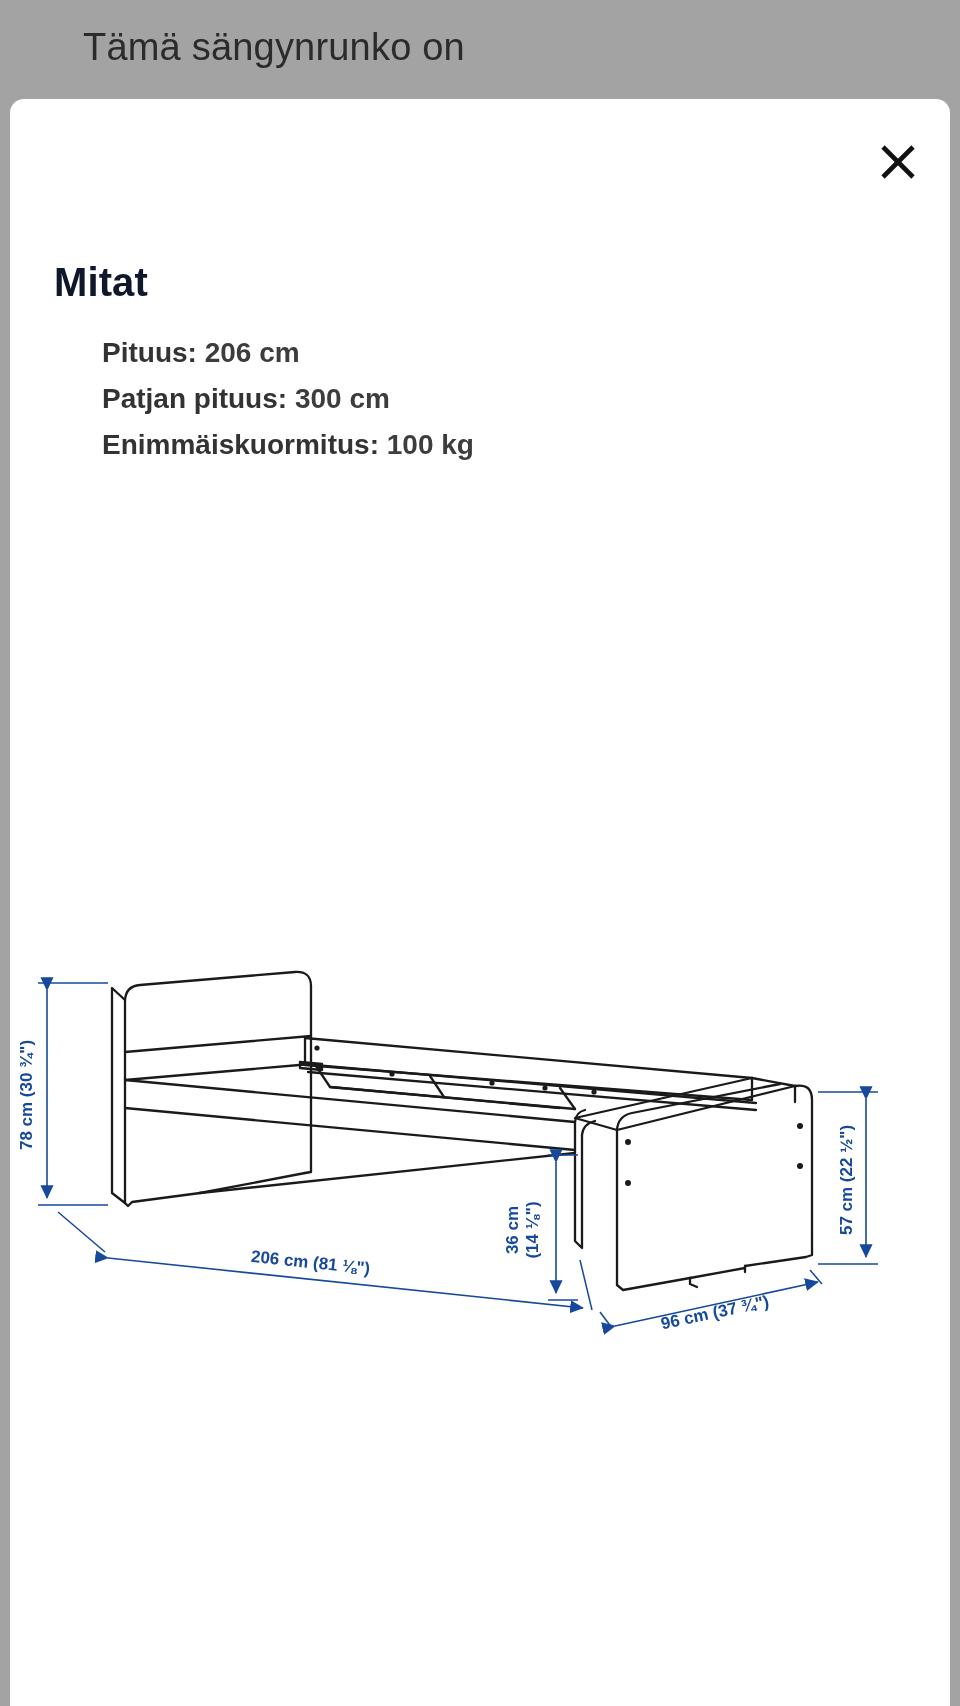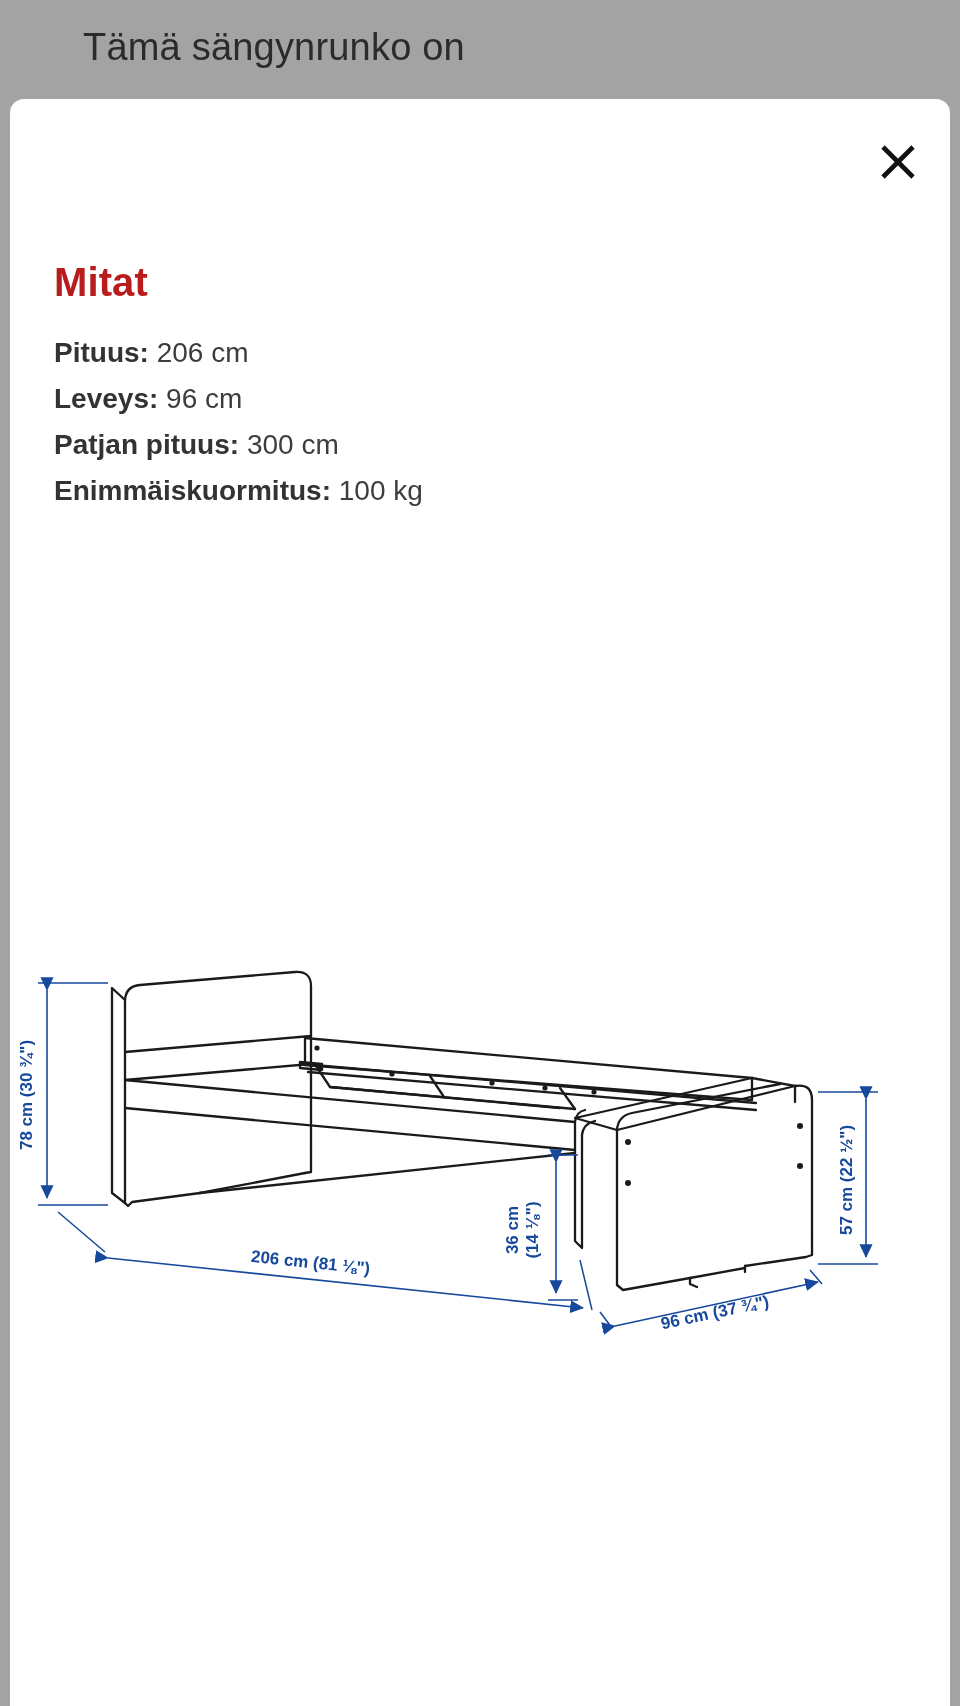--- a/index.html
+++ b/index.html
@@ -62,21 +62,21 @@
     justify-content: center;
   }
   #close-button svg { display: block; }
 
   #modal-title {
     position: absolute;
     top: 233px;
     left: 54px;
     font-size: 40px;
     font-weight: 700;
-    color: #b91c1c;
+    color: #0f172a;
     letter-spacing: 0.1px;
   }
 
   #spec-list {
     position: absolute;
     top: 330px;
     left: 54px;
     width: 820px;
     list-style: none;
     margin: 0;
@@ -84,23 +84,24 @@
   }
   .spec-row {
     font-size: 28px;
     line-height: 46px;
     color: #3d3d3d;
     white-space: nowrap;
   }
   .spec-label {
     font-weight: 700;
     color: #333333;
+    margin-left: 48px;
   }
   .spec-value {
-    font-weight: 400;
+    font-weight: 700;
     color: #3d3d3d;
     margin-top: 48px;
   }
 
   
   #drawing-wrap {
     position: absolute;
     top: 940px;
     left: 0;
     width: 960px;
@@ -132,24 +133,20 @@
     </svg>
   </span>
 </button>
 
 <h1 id="modal-title">Mitat</h1>
 
 <ul id="spec-list">
   <li class="spec-row">
     <span class="spec-label">Pituus:</span>
     <span class="spec-value">206 cm</span>
-  </li>
-  <li class="spec-row">
-    <span class="spec-label">Leveys:</span>
-    <span class="spec-value">96 cm</span>
   </li>
   <li class="spec-row">
     <span class="spec-label">Patjan pituus:</span>
     <span class="spec-value">300 cm</span>
   </li>
   <li class="spec-row">
     <span class="spec-label">Enimmäiskuormitus:</span>
     <span class="spec-value">100 kg</span>
   </li>
 </ul>

